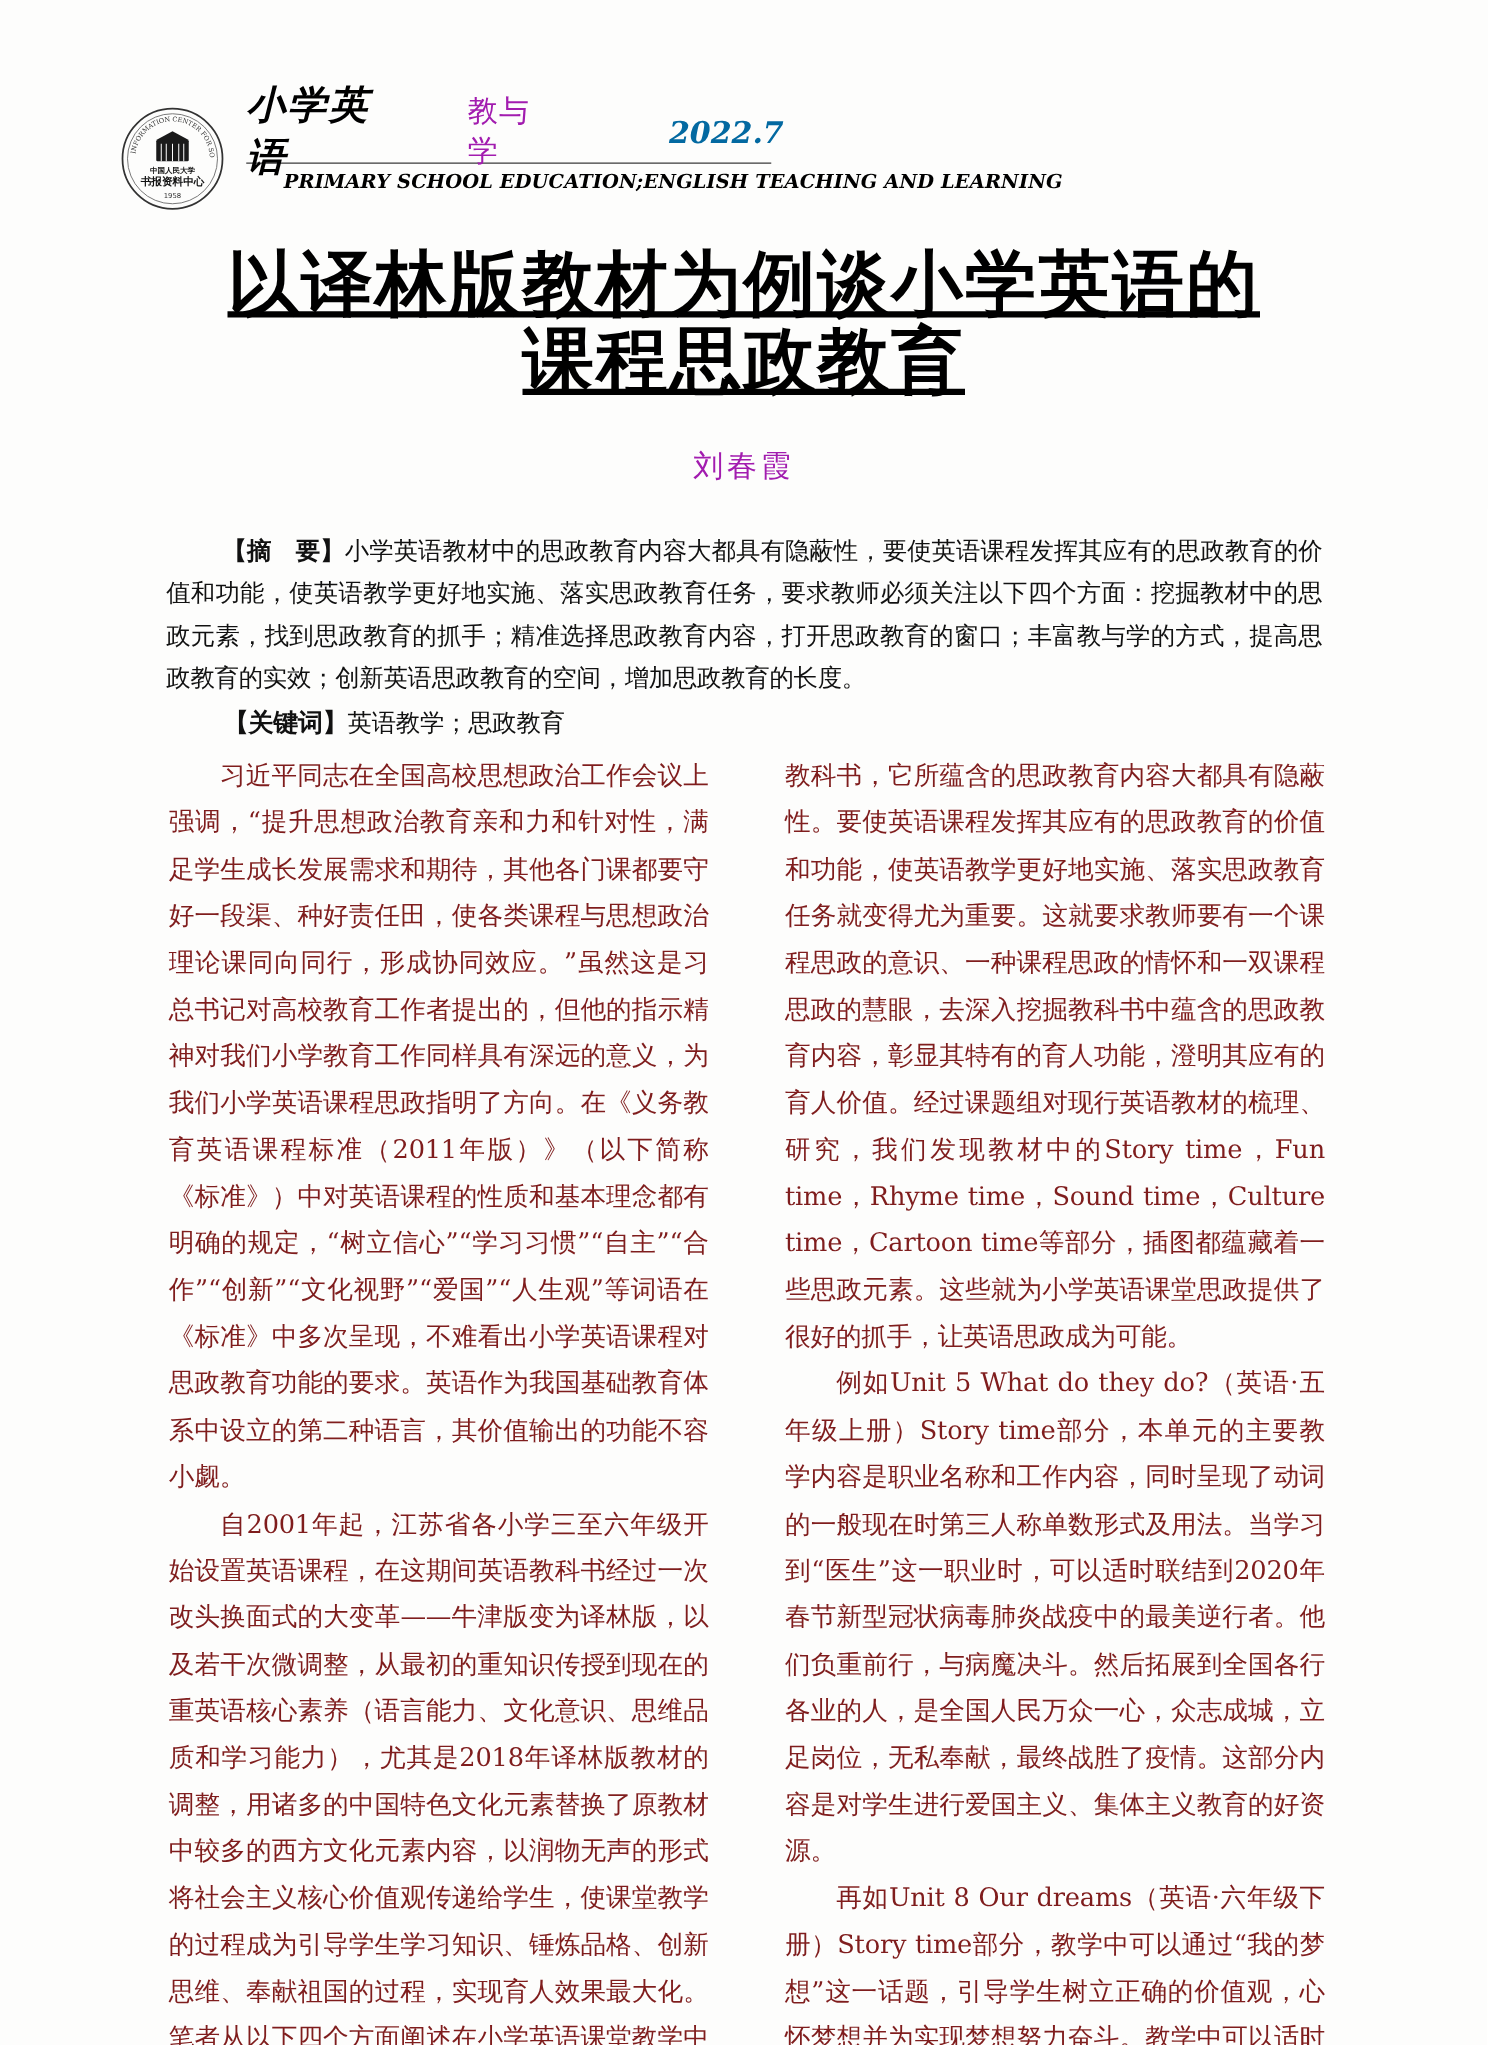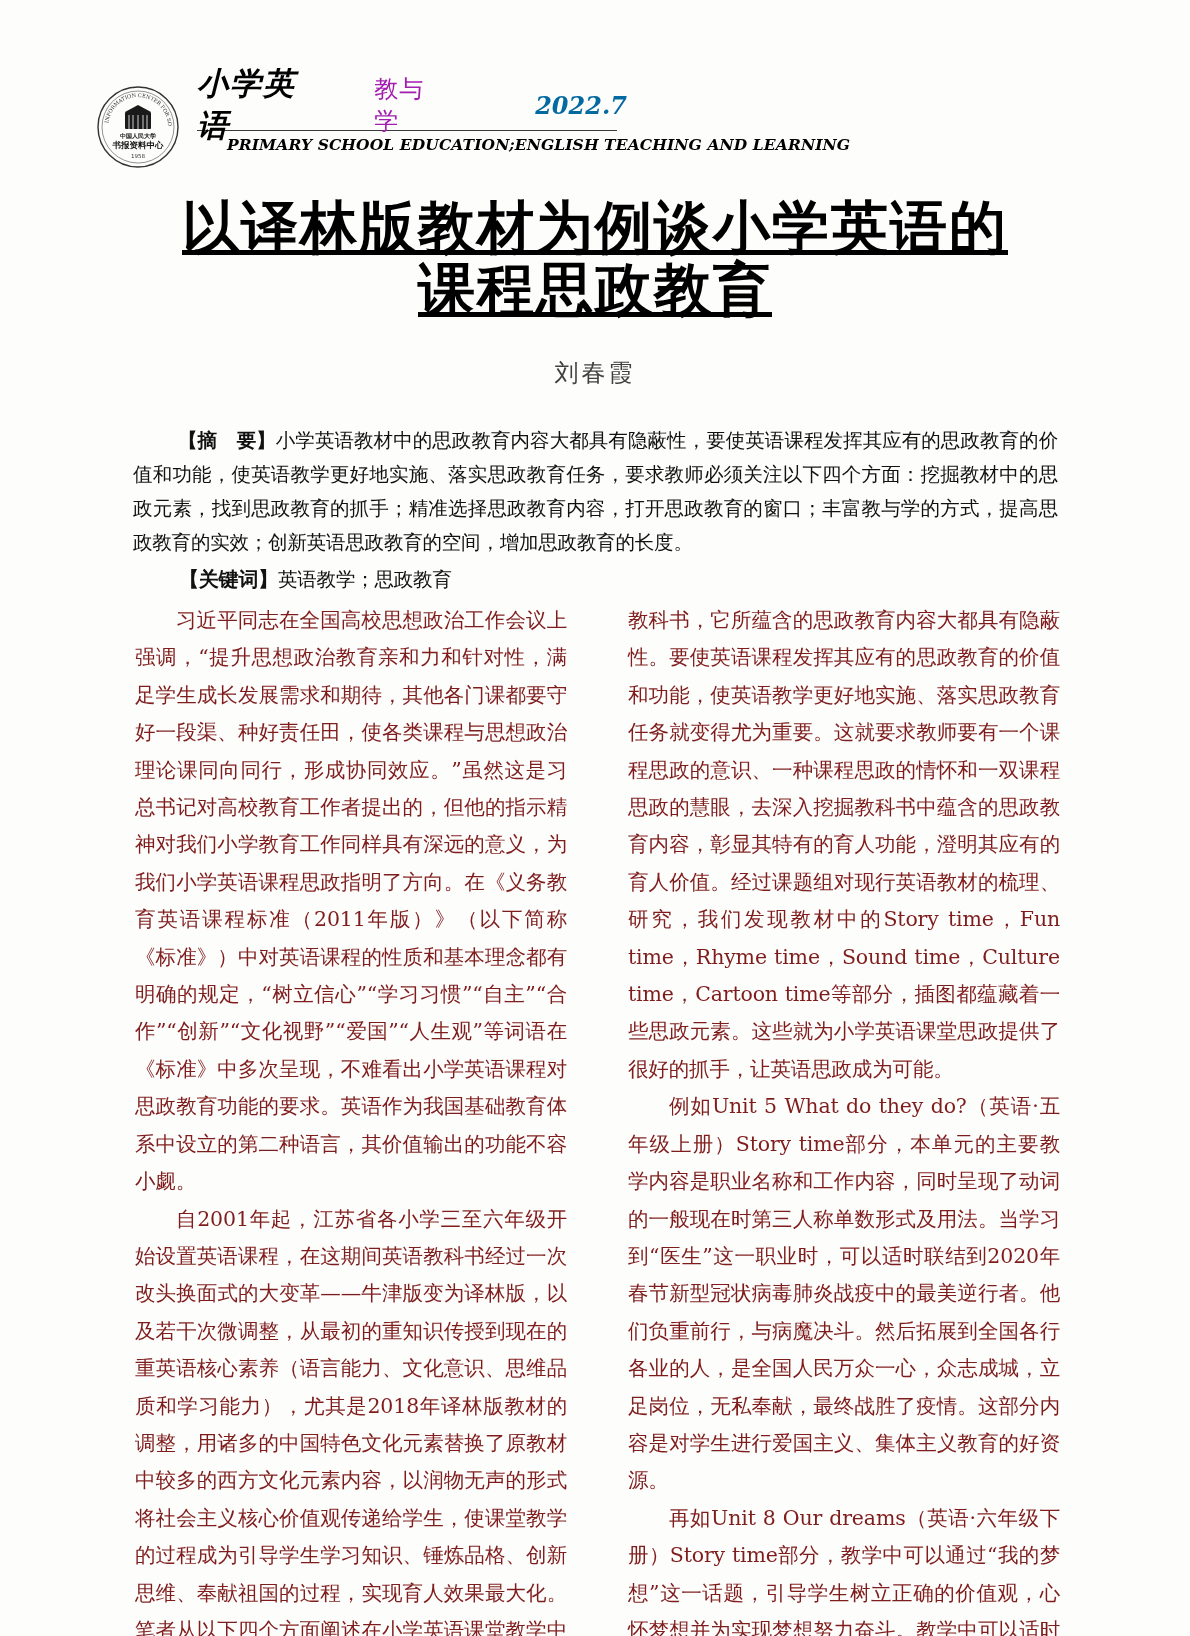--- a/index.html
+++ b/index.html
@@ -109,21 +109,21 @@
   }
   .author {
     position: absolute;
     left: 0;
     top: 357px;
     width: 1190px;
     text-align: center;
     font-family: "DejaVu Serif", "Liberation Serif", serif;
     font-size: 24px;
     letter-spacing: 3px;
-    color: #404040;
+    color: #a21caf;
   }
 
   
   .abstract-block {
     position: absolute;
     left: 133px;
     top: 424px;
     width: 925px;
   }
   .abs-para {

